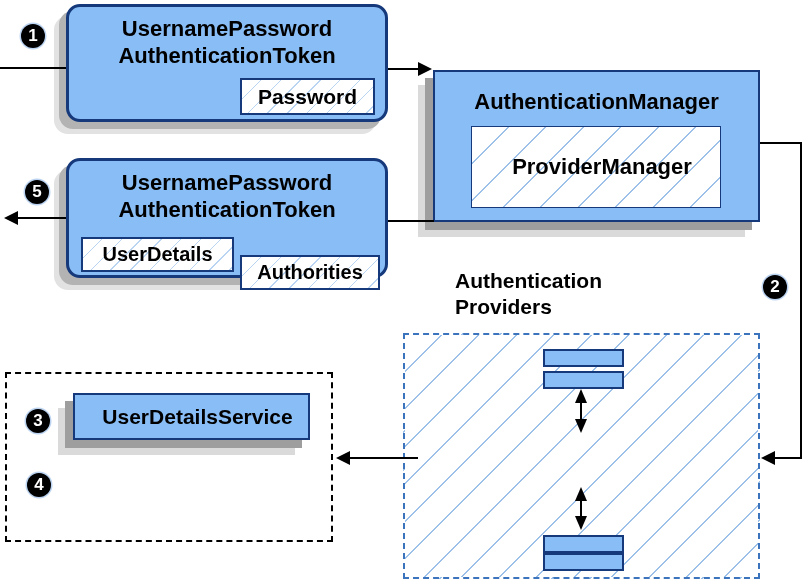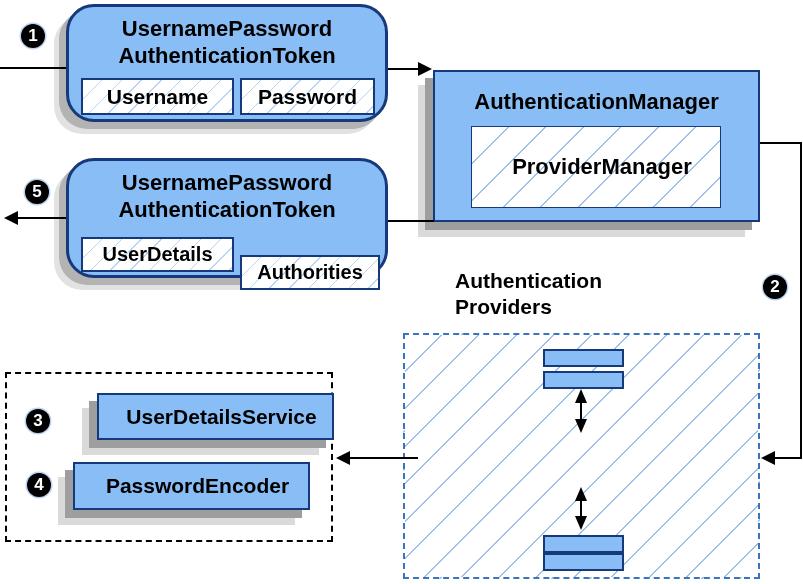--- a/index.html
+++ b/index.html
@@ -5,21 +5,21 @@
   html,body{margin:0;padding:0;background:#fff;}
   .canvas{
     position:relative;width:803px;height:584px;background:#ffffff;
     font-family:"Liberation Sans",sans-serif;color:#000;overflow:hidden;
   }
   .abs{position:absolute;box-sizing:border-box;}
   .blue{background:#89bdf5;border:2px solid #15397a;}
   .bold{font-weight:bold;}
   .center{display:flex;align-items:center;justify-content:center;text-align:center;padding-left:12px;}
   
-  .token{background:#89bdf5;border:3px solid #15397a;border-radius:28px;
+  .token{background:#89bdf5;border:3px solid #15397a;border-radius:14px;
          box-shadow:-7px 7px 0 0 #b3b3b3,-12px 12px 0 0 #e2e2e2;}
   .token-title{position:absolute;left:0;right:0;top:8px;text-align:center;
                font-weight:bold;font-size:22px;line-height:27px;}
   .field{position:absolute;background-color:#fff;border:2px solid #15397a;
          background-image:repeating-linear-gradient(135deg,rgba(173,205,240,0) 0 13px,rgba(173,205,240,.85) 13px 14px);
          font-weight:bold;font-size:21px;display:flex;align-items:center;justify-content:center;white-space:nowrap;}
   
   .hatch{background-color:#fff;
          background-image:repeating-linear-gradient(135deg,rgba(146,186,230,0) 0 25px,rgba(146,186,230,.9) 25px 26.5px);}
   .shadow2{box-shadow:-8px 8px 0 0 #9e9e9e,-15px 15px 0 0 #dadada;}
@@ -46,42 +46,36 @@
 
   <div class="bar" style="left:543px;top:349px;"></div>
   <div class="bar" style="left:543px;top:371px;"></div>
 
   <div class="bar" style="left:543px;top:535px;"></div>
   <div class="bar" style="left:543px;top:553px;"></div>
 
 
   <div class="abs" style="left:5px;top:372px;width:328px;height:170px;border:2px dashed #000;"></div>
 
-  <div class="abs blue center bold shadow2" style="left:73px;top:393px;width:237px;height:47px;font-size:21px;margin-left:24px;">
+  <div class="abs blue center bold shadow2" style="left:73px;top:393px;width:237px;height:47px;font-size:21px;">
     <span>UserDetailsService</span>
   </div>
 
-  <div class="abs blue center bold shadow2" style="left:73px;top:462px;width:237px;height:48px;font-size:21px;">
-    <span>PasswordEncoder</span>
-  </div>
 
   <div class="abs blue shadow2" style="left:433px;top:70px;width:327px;height:152px;">
     <div class="abs bold" style="left:0;right:0;top:17px;text-align:center;font-size:22px;">AuthenticationManager</div>
     <div class="abs hatch center bold" style="left:36px;top:54px;width:250px;height:82px;border:1px solid #15397a;font-size:22px;">
       <span>ProviderManager</span>
     </div>
   </div>
 
   <div class="abs token" style="left:66px;top:4px;width:322px;height:118px;">
     <div class="token-title">
       <div>UsernamePassword</div>
       <div>AuthenticationToken</div>
-    </div>
-    <div class="field" style="left:12px;top:71px;width:149px;height:33px;">
-      <span>Username</span>
     </div>
     <div class="field" style="left:171px;top:71px;width:131px;height:33px;">
       <span>Password</span>
     </div>
   </div>
 
   <div class="abs token" style="left:66px;top:158px;width:322px;height:120px;">
     <div class="token-title">
       <div>UsernamePassword</div>
       <div>AuthenticationToken</div>

